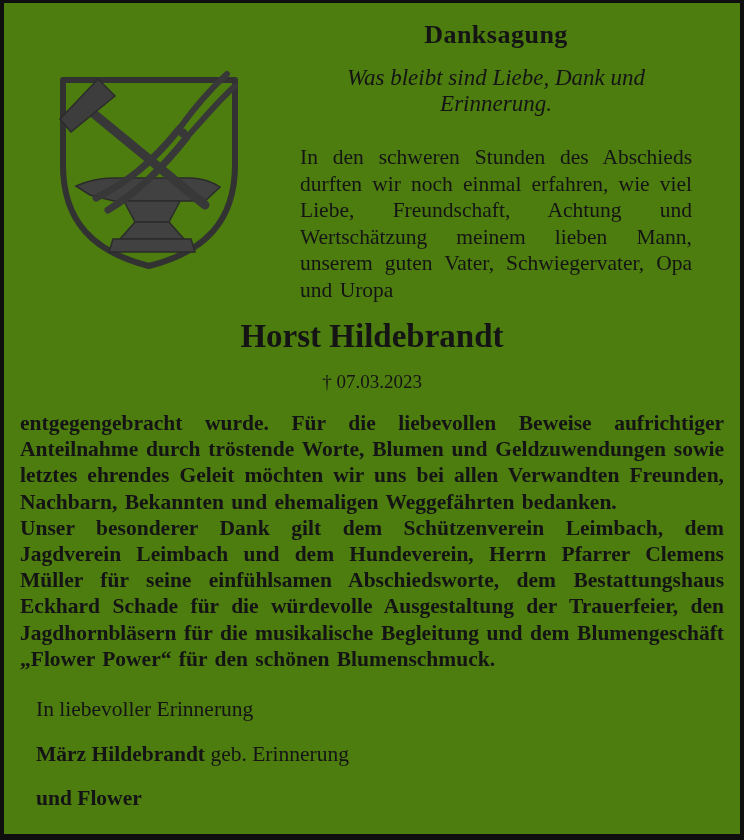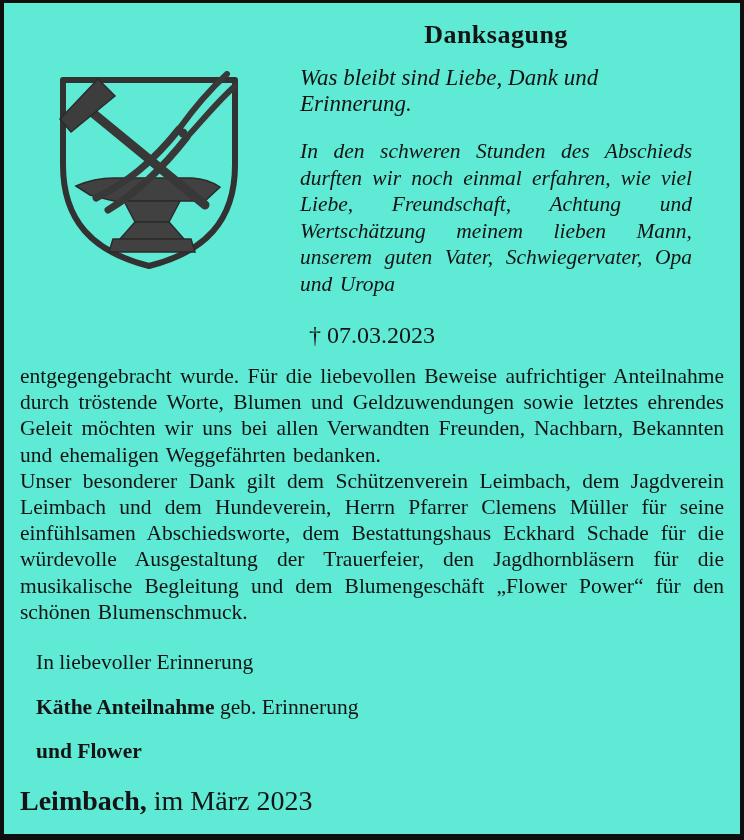--- a/index.html
+++ b/index.html
@@ -1,65 +1,66 @@
 <!DOCTYPE html>
 <html lang="de"><head>
 <meta charset="utf-8">
 <style>
   html, body { margin: 0; padding: 0; background: #e8e8e8; }
   .page {
     position: relative;
     width: 744px; height: 840px;
     box-sizing: border-box;
-    background: #5eead4;
+    background: #4d7c0f;
     border-style: solid;
     border-color: #0e0e0e;
     border-width: 3px 4px 6px 4px;
     padding: 4px 16px 0 16px;
     font-family: "Liberation Serif", "DejaVu Serif", serif;
     color: #141414;
     overflow: hidden;
   }
   .header-row { display: flex; align-items: flex-start; }
   .emblem-col { width: 280px; flex: 0 0 280px; }
   .emblem { display: block; margin: 64px 0 0 36px; }
   .text-col { flex: 1 1 auto; margin-right: 32px; }
   .title {
     text-align: center;
     font-size: 26px; font-weight: bold;
     margin-top: 13px; line-height: 30px;
     letter-spacing: 0.5px;
   }
   .epigraph {
+    text-align: center;
     font-style: italic;
     font-size: 23px; line-height: 26px;
     margin-top: 15px;
   }
   .intro {
-    margin-top: 21px;
+    margin-top: 27px;
     font-size: 21.5px; line-height: 26.5px;
     text-align: justify;
     word-spacing: 2px;
-    font-style: italic;
   }
   .deceased-name {
     text-align: center;
     font-size: 33px; font-weight: bold;
     margin-top: 14px; line-height: 38px;
   }
   .death-date {
     text-align: center;
-    font-size: 24px; line-height: 32px;
-    margin-top: 22px;
+    font-size: 19px; line-height: 32px;
+    margin-top: 11px;
   }
   .body-text {
     margin-top: 12px;
     font-size: 21.5px; line-height: 26.2px;
     text-align: justify;
     word-spacing: 2px;
+    font-weight: bold;
   }
   .body-text p { margin: 0; }
   .closing { margin-top: 23px; font-size: 21.5px; line-height: 28.5px; }
   .closing .line { margin: 16px; }
   .bold { font-weight: bold; }
   .place-line { margin-top: 21px; font-size: 28px; line-height: 28px; }
 </style>
 </head>
 <body>
 
@@ -96,29 +97,30 @@
     </div>
 
     <div class="text-col">
       <div class="title">Danksagung</div>
       <div class="epigraph">Was bleibt sind Liebe, Dank und Erinnerung.</div>
       <div class="intro">In den schweren Stunden des Abschieds durften wir noch einmal erfahren, wie viel Liebe, Freundschaft, Achtung und Wertschätzung meinem lieben Mann, unserem guten Vater, Schwiegervater, Opa und Uropa</div>
     </div>
 
   </div>
 
+  <div class="deceased-name">Horst Hildebrandt</div>
 
   <div class="death-date">† 07.03.2023</div>
 
   <div class="body-text">
     <p>entgegengebracht wurde. Für die liebevollen Beweise aufrichtiger Anteilnahme durch tröstende Worte, Blumen und Geldzuwendungen sowie letztes ehrendes Geleit möchten wir uns bei allen Verwandten Freunden, Nachbarn, Bekannten und ehemaligen Weggefährten bedanken.</p>
     <p>Unser besonderer Dank gilt dem Schützenverein Leimbach, dem Jagdverein Leimbach und dem Hundeverein, Herrn Pfarrer Clemens Müller für seine einfühlsamen Abschiedsworte, dem Bestattungshaus Eckhard Schade für die würdevolle Ausgestaltung der Trauerfeier, den Jagdhornbläsern für die musikalische Begleitung und dem Blumengeschäft „Flower Power“ für den schönen Blumenschmuck.</p>
   </div>
 
   <div class="closing">
     <p class="line">In liebevoller Erinnerung</p>
-    <p class="line"><span class="bold">Käthe Anteilnahme</span><span> geb. Erinnerung</span></p>
+    <p class="line"><span class="bold">März Hildebrandt</span><span> geb. Erinnerung</span></p>
     <p class="line bold">und Flower</p>
   </div>
 
   <div class="place-line"><span class="bold">Leimbach,</span><span> im März 2023</span></div>
 
 </div>
 
 </body></html>

